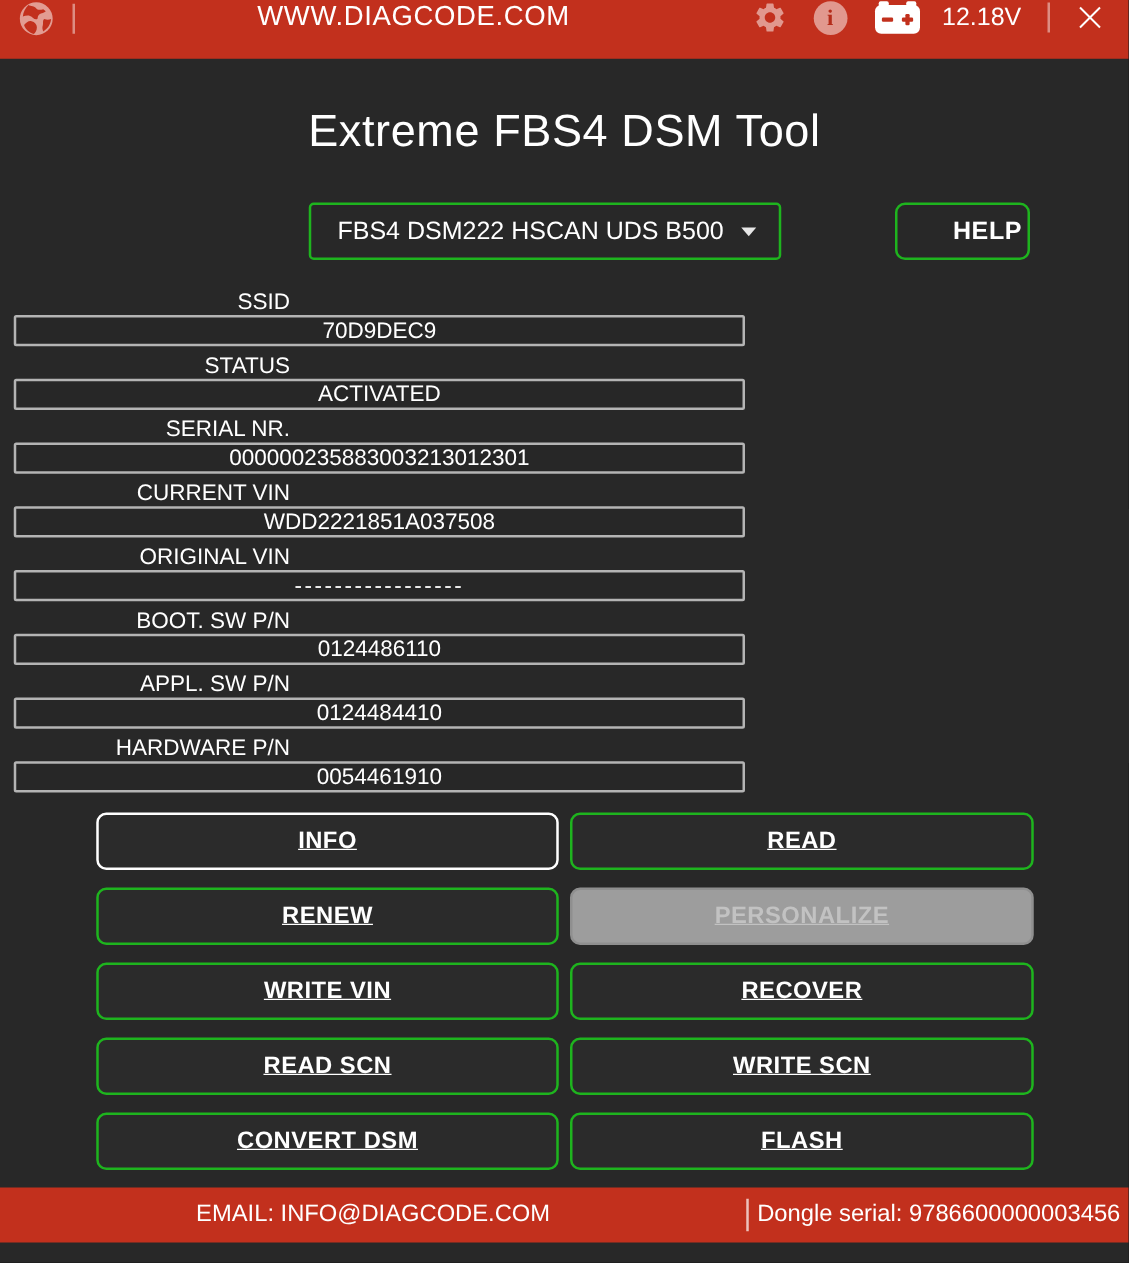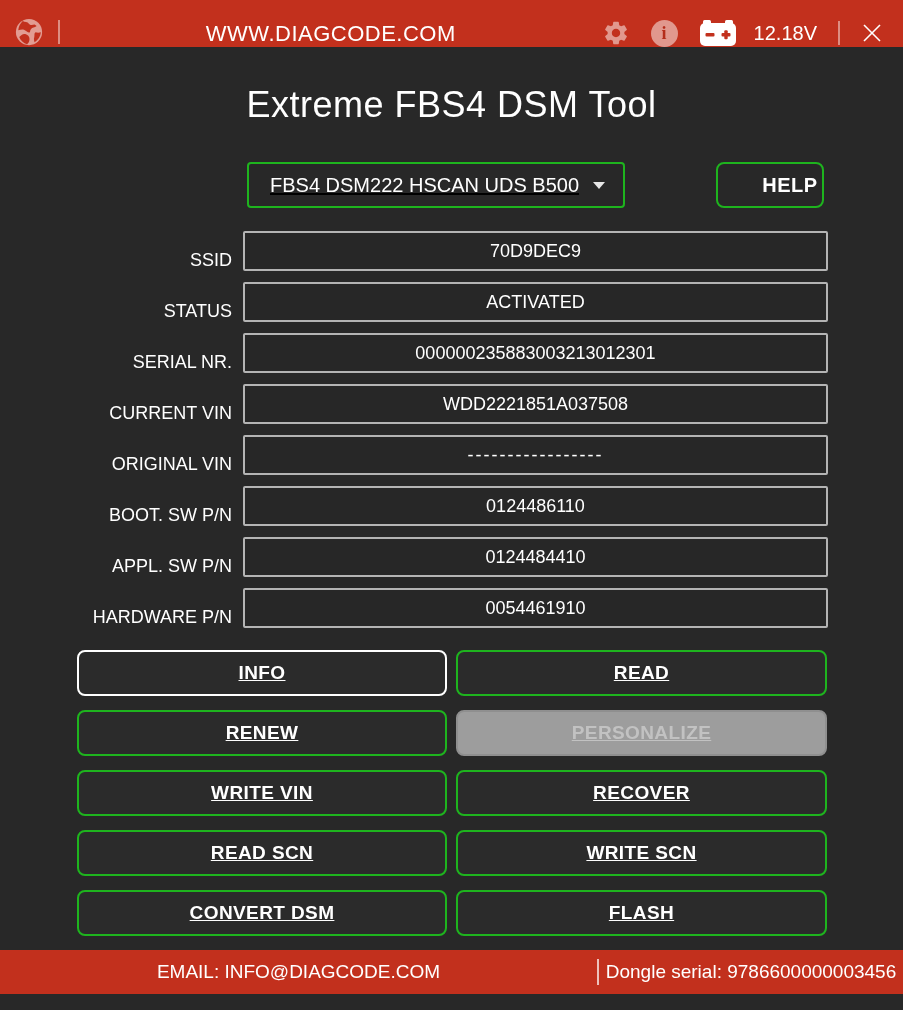--- a/index.html
+++ b/index.html
@@ -10,21 +10,21 @@
     background: #282828;
     font-family: "Liberation Sans", sans-serif;
     overflow: hidden;
     margin: 0 auto;
   }
 
   
   .titlebar {
     position: absolute; top: 0; left: 0; right: 0; height: 47px;
     background: #c2301d;
-    display: flex; align-items: flex-end;
+    display: flex; align-items: flex-start;
     padding: 0 20px 0 14px;
   }
   .tb-left { display: flex; align-items: center; }
   .tb-divider { width: 2px; height: 24px; background: rgba(255,255,255,.45); margin-left: 14px; }
   .tb-title {
     flex: 1; text-align: center;
     color: #ffffff; font-size: 22px; letter-spacing: .5px;
     white-space: nowrap;
   }
   .tb-right { display: flex; align-items: center; gap: 21px; }
@@ -46,41 +46,40 @@
   }
 
   
   .dropdown {
     position: absolute; top: 162px; left: 247px; width: 378px; height: 46px;
     border: 2px solid #1eb41e; border-radius: 4px;
     background: #282828;
     display: flex; align-items: center;
     padding: 0 18px 0 21px;
     cursor: pointer;
-    text-decoration: underline;
   }
   .dropdown-label { color: #ffffff; font-size: 20px; flex: 1; white-space: nowrap; }
   .caret-down {
     width: 0; height: 0;
     border-left: 6px solid transparent; border-right: 6px solid transparent;
     border-top: 7px solid #e6e6e6;
   }
   .help-btn {
     position: absolute; top: 162px; left: 716px; width: 108px; height: 46px;
     border: 2px solid #1eb41e; border-radius: 8px;
     background: #282828; color: #ffffff;
     font-size: 20px; font-weight: 700; letter-spacing: .5px;
     display: flex; align-items: center; justify-content: center;
     cursor: pointer;
     padding-left: 40px;
   }
 
   
   .fields { position: absolute; top: 231px; left: 0; width: 100%; }
-  .field-row { display: flex; align-items: flex-end; margin-bottom: 11px; height: 40px; }
+  .field-row { display: flex; align-items: flex-start; margin-bottom: 11px; height: 40px; flex-direction: column; }
   .field-label {
     width: 232px; text-align: right; color: #ffffff;
     font-size: 18px; padding-right: 0; white-space: nowrap;
   }
   .field-value {
     margin-left: 11px; width: 585px; height: 40px;
     border: 2px solid #b4b4b4; border-radius: 2px;
     background: #272727; color: #ffffff;
     font-size: 18px;
     display: flex; align-items: center; justify-content: center;

